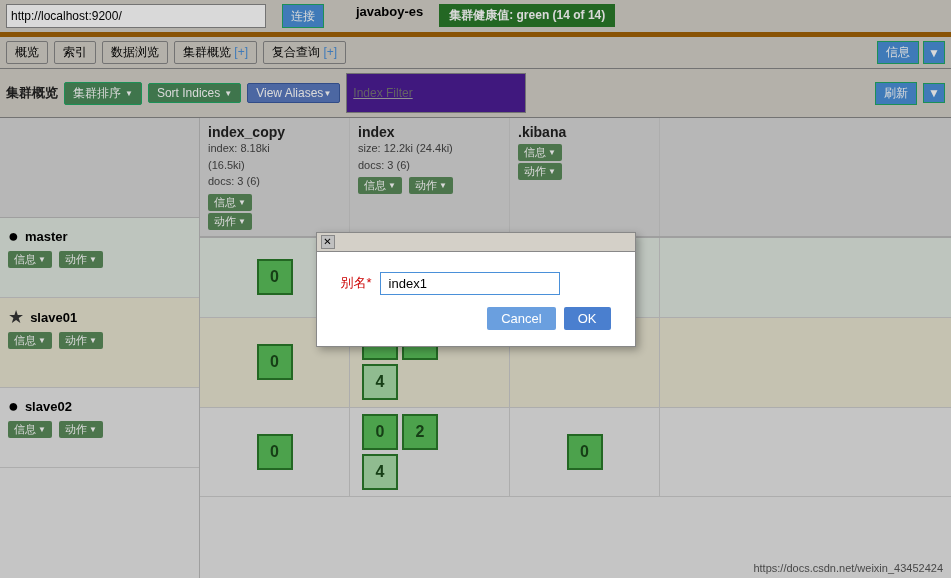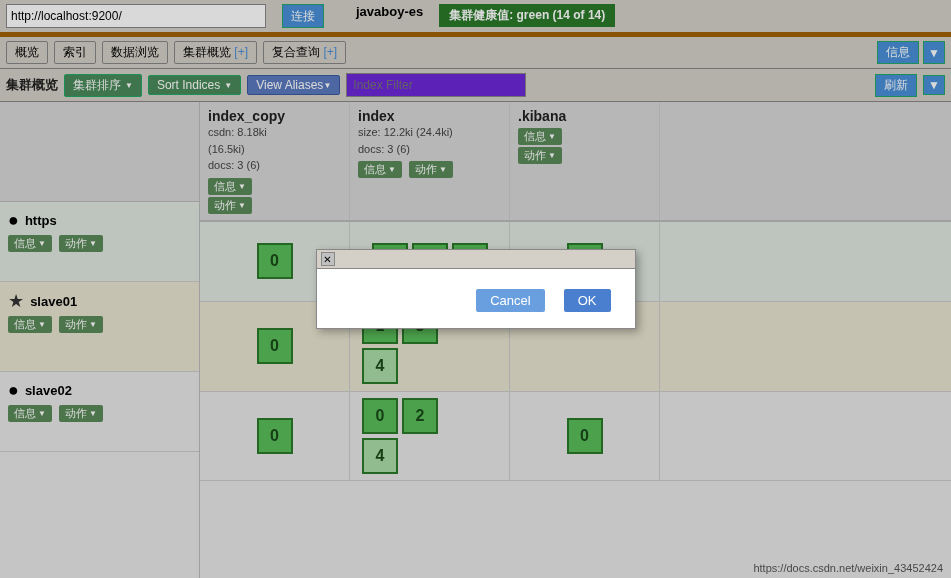--- a/index.html
+++ b/index.html
@@ -15,21 +15,21 @@
     .main-nav { display: flex; align-items: center; background: #d4d0c8; padding: 4px 6px; gap: 6px; border-bottom: 1px solid #888; }
     .app-title { font-size: 22px; font-weight: bold; color: #222; margin-right: 8px; }
     .nav-btn { background: #d4d0c8; border: 1px solid #888; padding: 2px 8px; cursor: pointer; font-size: 12px; border-radius: 2px; }
     .info-btn { background: #4a90d9; color: white; border: 1px solid #2a6; padding: 2px 8px; cursor: pointer; font-size: 12px; margin-left: auto; }
 
     
     .toolbar { display: flex; align-items: center; background: #d4d0c8; padding: 4px 6px; gap: 6px; border-bottom: 1px solid #888; }
     .toolbar-label { font-size: 13px; font-weight: bold; color: #222; }
     .toolbar-dropdown { background: #4a8a5a; color: white; border: 1px solid #2a6; padding: 2px 8px; cursor: pointer; font-size: 12px; border-radius: 2px; display: flex; align-items: center; gap: 4px; }
     .toolbar-dropdown-blue { background: #5a7abf; color: white; border: 1px solid #3a5a9f; padding: 2px 8px; cursor: pointer; font-size: 12px; border-radius: 2px; display: flex; align-items: center; }
-    .filter-input { flex: 0 0 180px; height: 24px; border: 1px solid #888; padding: 2px 6px; font-size: 12px; background: #6d28d9; color: #aaa; }
+    .filter-input { flex: 0 0 180px; height: 40px; border: 1px solid #888; padding: 2px 6px; font-size: 12px; background: #4c1d95; color: #aaa; text-decoration: underline; }
     .refresh-btn { background: #4a90d9; color: white; border: 1px solid #2a6; padding: 2px 8px; cursor: pointer; font-size: 12px; }
     .refresh-dropdown { background: #4a90d9; color: white; border: 1px solid #2a6; padding: 2px 4px; cursor: pointer; font-size: 12px; }
 
     
     .content { display: flex; background: #e8e8e8; height: calc(578px - 32px - 32px - 32px); overflow: hidden; }
 
     
     .node-panel { width: 200px; background: #e8e8e8; border-right: 1px solid #bbb; flex-shrink: 0; }
     .node-row { border-bottom: 1px solid #ccc; padding: 8px; }
     .node-name { font-weight: bold; font-size: 13px; }
@@ -54,21 +54,21 @@
 
     
     .overlay { position: absolute; top: 0; left: 0; width: 100%; height: 100%; background: rgba(0,0,0,0.15); z-index: 100; display: flex; align-items: center; justify-content: center; }
     .dialog { background: white; border: 1px solid #888; box-shadow: 3px 3px 8px rgba(0,0,0,0.3); min-width: 320px; padding: 0; }
     .dialog-titlebar { background: #d4d0c8; border-bottom: 1px solid #888; padding: 2px 4px; display: flex; align-items: center; font-size: 11px; }
     .dialog-close { cursor: pointer; background: #c0c0c0; border: 1px solid #888; width: 14px; height: 14px; display: flex; align-items: center; justify-content: center; font-size: 10px; }
     .dialog-body { padding: 20px 24px 16px 24px; }
     .dialog-row { display: flex; align-items: center; gap: 8px; margin-bottom: 12px; }
     .dialog-label { font-size: 13px; color: #c00; }
     .dialog-input { border: 1px solid #4a90d9; padding: 3px 8px; font-size: 13px; width: 180px; outline: none; }
-    .dialog-btns { display: flex; justify-content: flex-end; gap: 19px; }
+    .dialog-btns { display: flex; justify-content: flex-end; gap: 8px; }
     .btn-cancel { background: #6a9fdf; color: white; border: none; padding: 4px 14px; cursor: pointer; font-size: 13px; border-radius: 2px; }
     .btn-ok { background: #4a7fcf; color: white; border: none; padding: 4px 14px; cursor: pointer; font-size: 13px; border-radius: 2px; }
 
     .arrow-down { font-size: 8px; }
 
     .footer-url { position: absolute; bottom: 4px; right: 8px; font-size: 11px; color: #555; }
   </style>
 </head>
 <body>
 
@@ -115,21 +115,21 @@
 </div>
 
 <div class="content">
 
   <div class="node-panel">
     <div style="height:100px; border-bottom:1px solid #bbb; background:#d8d8d8;"></div>
 
     <div class="node-row" style="background:#e0e8e0; min-height:80px; padding:8px;">
       <div class="node-header">
         <span class="node-circle">●</span>
-        <span class="node-name">https</span>
+        <span class="node-name">master</span>
       </div>
       <div class="small-btn-row">
         <button class="small-btn">
           <span>信息</span> 
             <span class="arrow-down">▼</span>
         </button>
         <button class="small-btn">
           <span>动作</span> 
             <span class="arrow-down">▼</span>
         </button>
@@ -171,21 +171,21 @@
     </div>
   </div>
 
   <div class="index-area">
 
     <div class="index-header-row">
 
       <div class="index-col" style="min-width:150px;">
         <div class="index-name">index_copy</div>
         <div class="index-meta">
-          <span>csdn: 8.18ki</span><br>
+          <span>index: 8.18ki</span><br>
           <span>(16.5ki)</span><br>
           <span>docs: 3 (6)</span>
         </div>
         <div class="index-btn-row">
           <button class="small-btn">
             <span>信息</span> 
               <span class="arrow-down">▼</span>
           </button>
         </div>
         <div class="index-btn-row" style="margin-top:2px;">
@@ -279,20 +279,24 @@
   </div>
 </div>
 
 <div class="overlay">
   <div class="dialog">
     <div class="dialog-titlebar">
       <span class="dialog-close">✕</span>
       <span style="flex:1;"></span>
     </div>
     <div class="dialog-body">
+      <div class="dialog-row">
+        <label class="dialog-label">别名*</label>
+        <input class="dialog-input" type="text" value="index1" style="">
+      </div>
       <div class="dialog-btns">
         <button class="btn-cancel">Cancel</button>
         <button class="btn-ok">OK</button>
       </div>
     </div>
   </div>
 </div>
 
 <div class="footer-url">https://docs.csdn.net/weixin_43452424</div>
 

